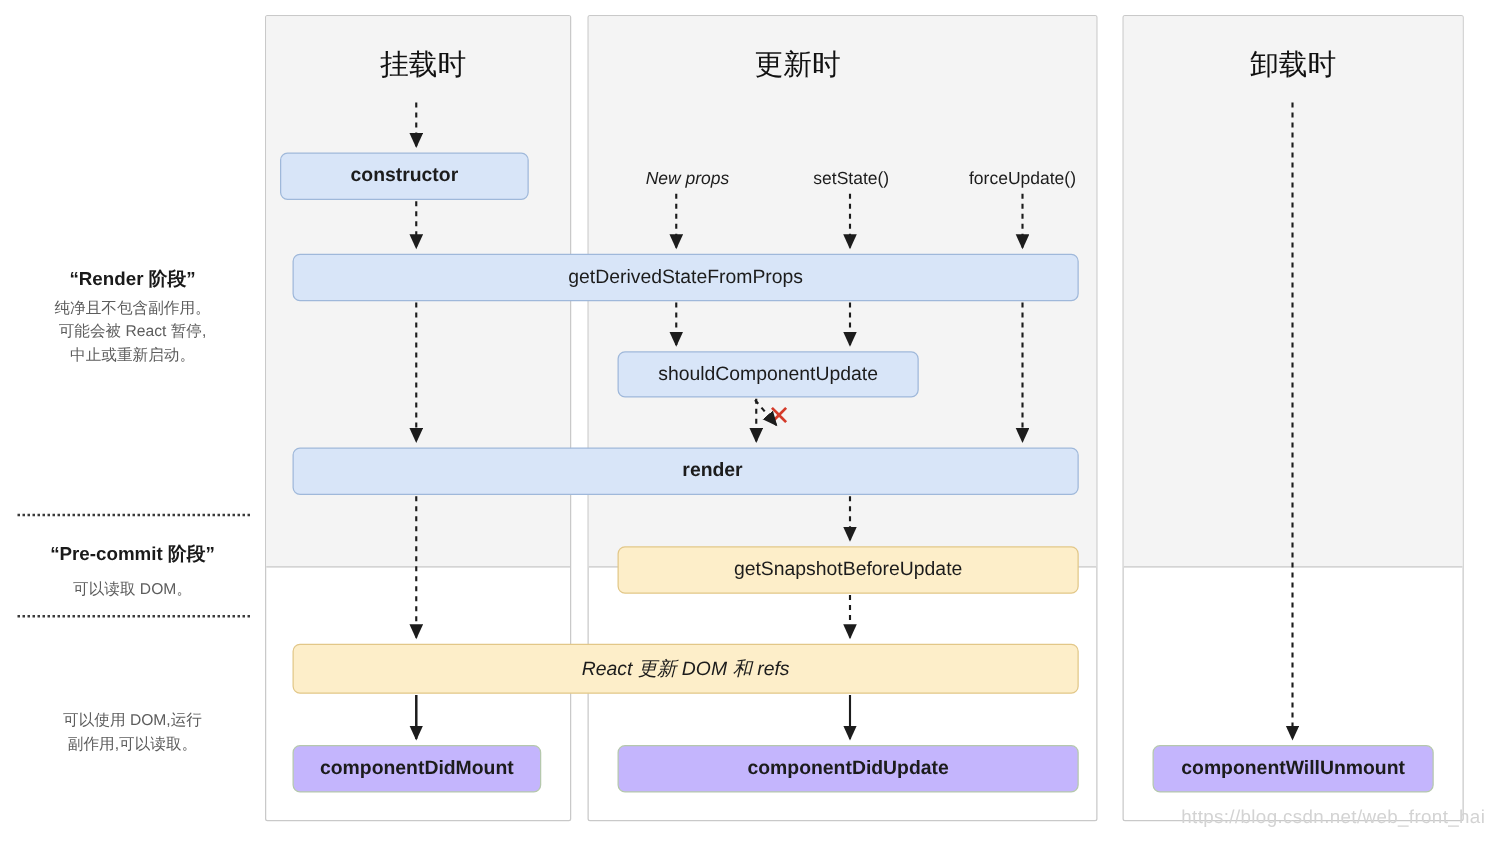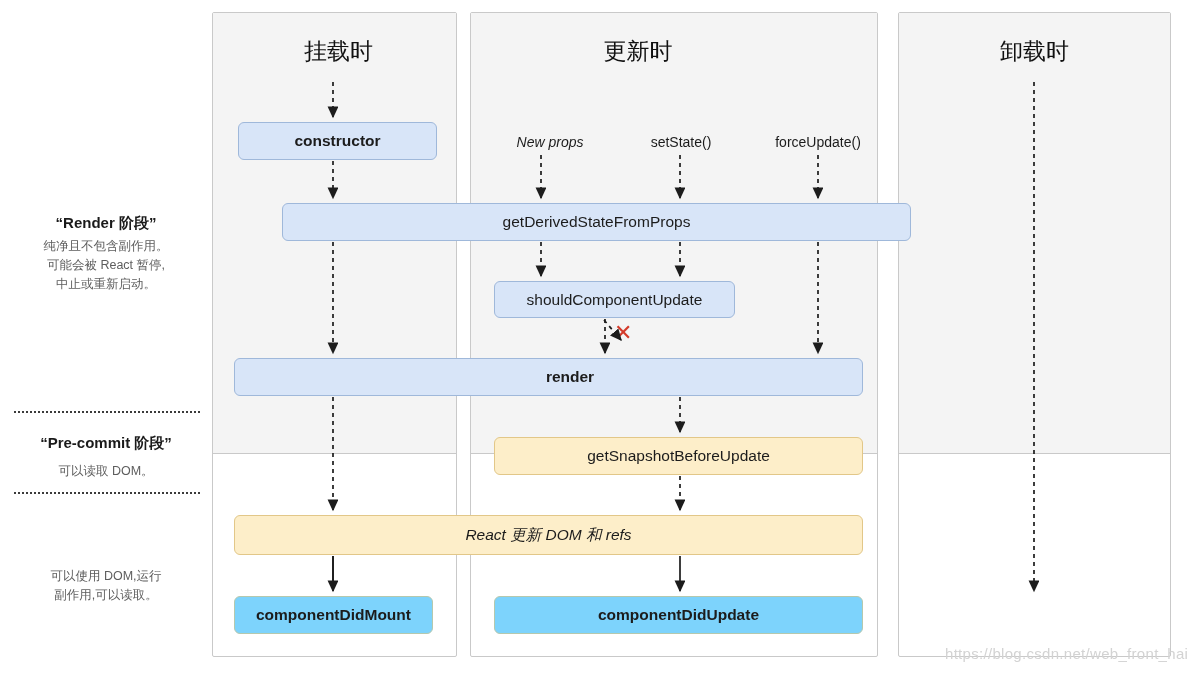--- a/index.html
+++ b/index.html
@@ -69,21 +69,21 @@
     display: flex;
     align-items: center;
     justify-content: center;
     font-size: 15.5px;
     color: #1c1c1c;
     text-align: center;
     white-space: nowrap;
   }
   .lbox.blue   { background: #d8e5f8; border: 1px solid #9fb8da; }
   .lbox.orange { background: #fdeec9; border: 1px solid #e2c788; }
-  .lbox.green  { background: #7dd3fc; border: 1px solid #b5c8ad; text-align: center; }
+  .lbox.green  { background: #c4b5fd; border: 1px solid #b5c8ad; text-align: center; }
   .lbox.bold   { font-weight: bold; }
   .lbox.italic { font-style: italic; }
 
   
   .trigger {
     font-size: 14px;
     color: #1c1c1c;
     text-align: center;
     white-space: nowrap;
   }
@@ -136,36 +136,37 @@
 
   <div class="abs dot-divider" style="top:492px;"></div>
 
   <div class="abs legend-body" style="top:567px; white-space:pre-line;">可以使用 DOM,运行
 副作用,可以读取。</div>
 
   <div class="abs trigger italic" style="left:480px; top:134px; width:140px;">New props</div>
   <div class="abs trigger" style="left:611px; top:134px; width:140px;">setState()</div>
   <div class="abs trigger" style="left:748px; top:134px; width:140px;">forceUpdate()</div>
 
-  <div class="abs lbox blue bold" style="left:238px; top:122px; width:199px; height:38px;">constructor</div>
-
-  <div class="abs lbox blue" style="left:234px; top:203px; width:629px; height:38px;margin-left:48px;">getDerivedStateFromProps</div>
+  <div class="abs lbox blue bold" style="left:224px; top:122px; width:199px; height:38px;">constructor</div>
+
+  <div class="abs lbox blue" style="left:234px; top:203px; width:629px; height:38px;">getDerivedStateFromProps</div>
 
   <div class="abs lbox blue" style="left:494px; top:281px; width:241px; height:37px;">shouldComponentUpdate</div>
 
   <div class="abs lbox blue bold" style="left:234px; top:358px; width:629px; height:38px;padding-left:43px;">render</div>
 
   <div class="abs lbox orange" style="left:494px; top:437px; width:369px; height:38px;">getSnapshotBeforeUpdate</div>
 
   <div class="abs lbox orange italic" style="left:234px; top:515px; width:629px; height:40px;">React 更新 DOM 和 refs</div>
 
   <div class="abs lbox green bold" style="left:234px; top:596px; width:199px; height:38px;">componentDidMount</div>
 
   <div class="abs lbox green bold" style="left:494px; top:596px; width:369px; height:38px;">componentDidUpdate</div>
 
+  <div class="abs lbox green bold" style="left:922px; top:596px; width:225px; height:38px;">componentWillUnmount</div>
 
   <div class="abs" style="left:614px; top:322px; font-size:22px; font-weight:bold; color:#d43b2a; line-height:22px;">✕</div>
 
   <svg id="arrows" viewBox="0 0 1197 673" xmlns="http://www.w3.org/2000/svg">
     <defs>
       <marker id="ah" markerWidth="9" markerHeight="9" refX="6.2" refY="3.2" orient="auto" markerUnits="strokeWidth">
         <path d="M0,0 L7,3.2 L0,6.4 z" fill="#1c1c1c"></path>
       </marker>
     </defs>
     <g stroke="#1c1c1c" stroke-width="1.7" fill="none">

